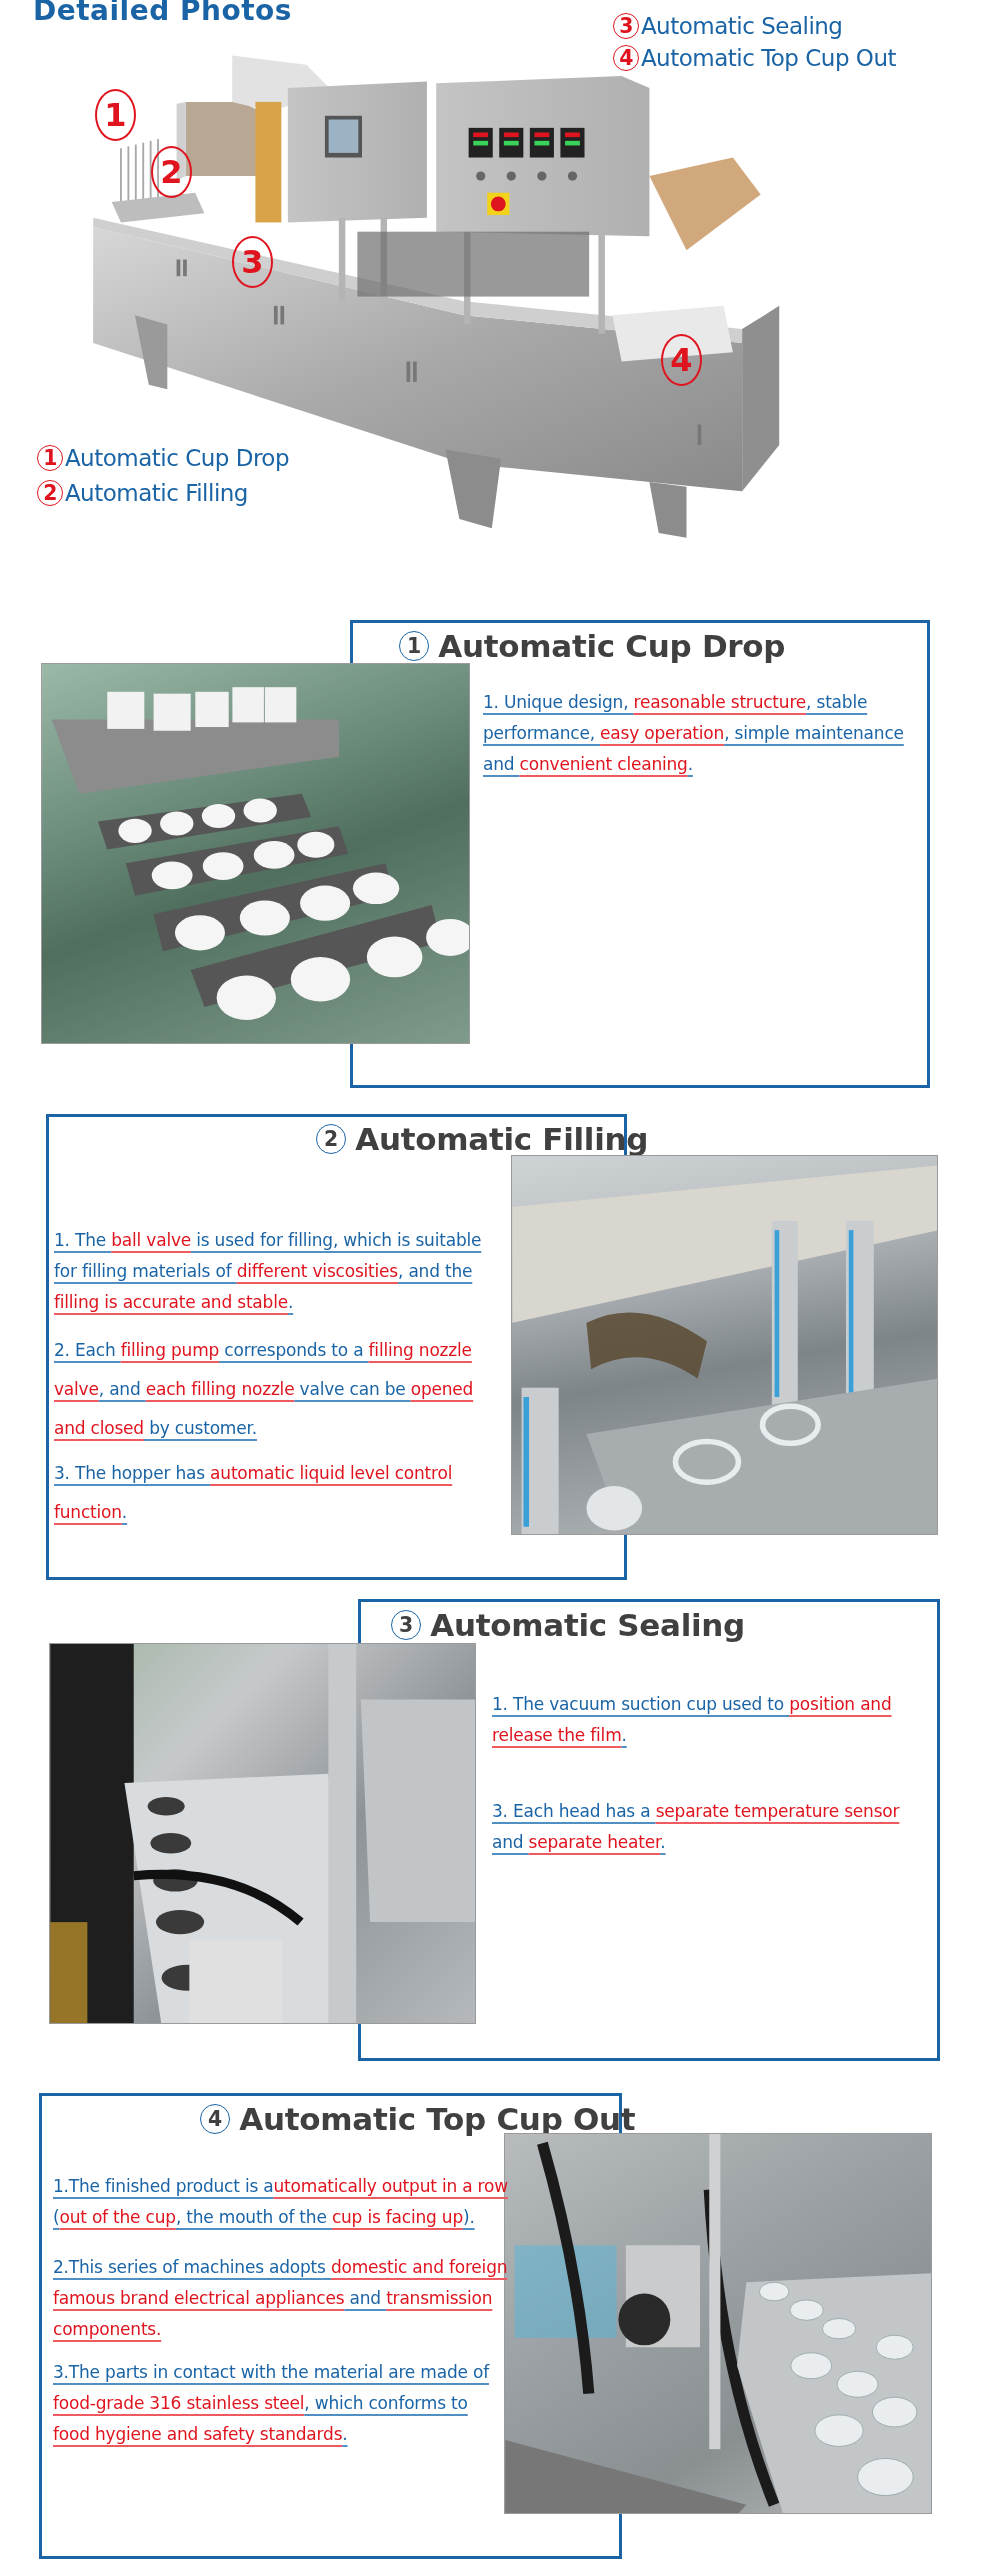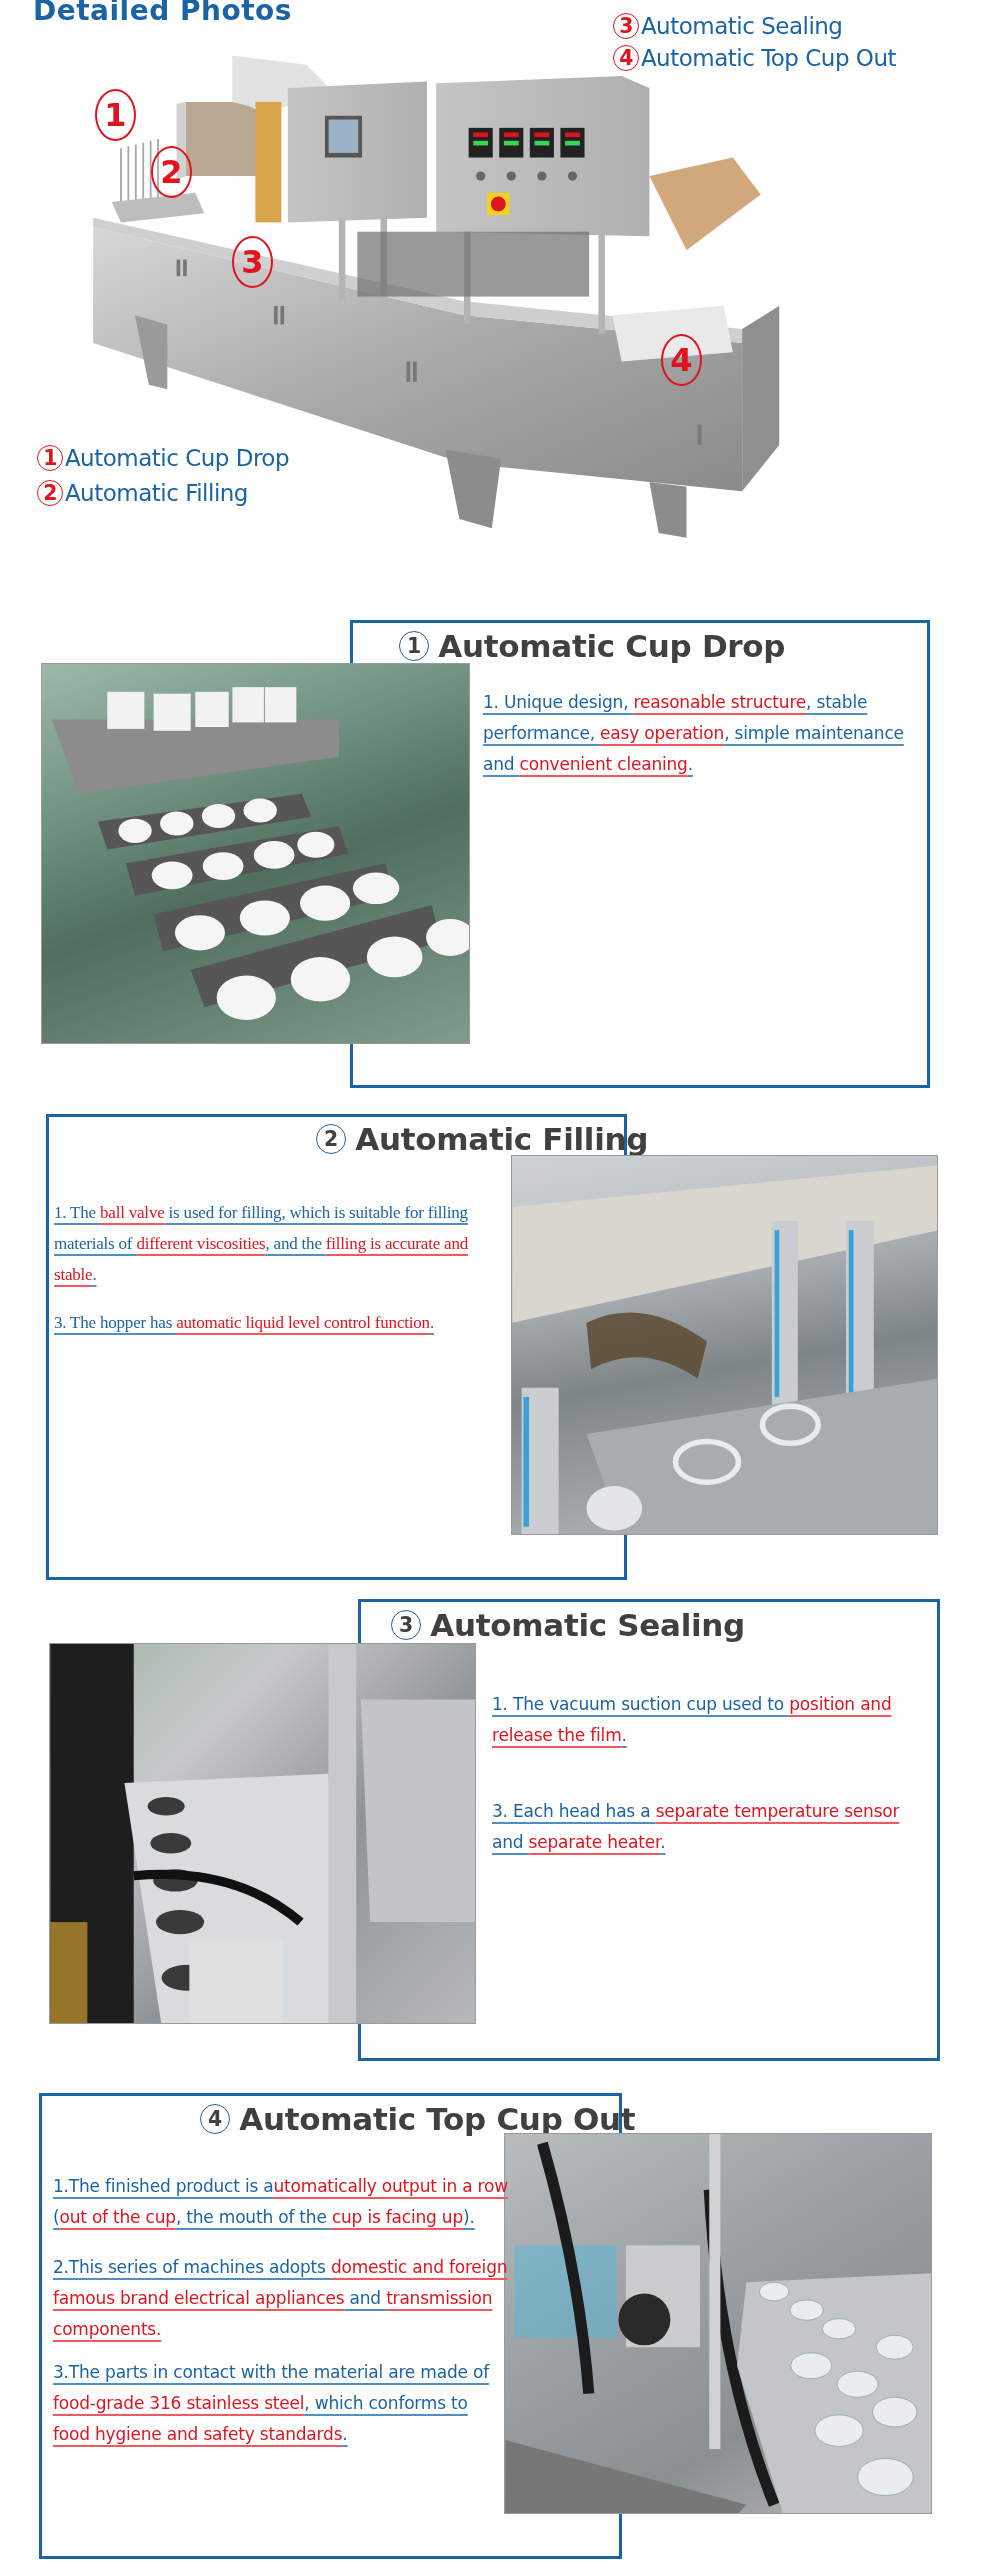--- a/index.html
+++ b/index.html
@@ -219,22 +219,23 @@
         <rect x="363" y="80" width="5" height="250"></rect>
         <rect x="12" y="260" width="6" height="140"></rect>
       </g>
     <path d="M80,180 Q140,150 210,200 L200,240 Q140,200 85,230 Z" fill="#5a4b32" opacity="0.85"></path>
     <polygon points="80,300 460,240 460,410 120,410" fill="#a7acaf"></polygon>
     <ellipse cx="210" cy="330" rx="34" ry="22" fill="none" stroke="#e8ecee" stroke-width="6"></ellipse>
     <ellipse cx="300" cy="290" rx="30" ry="20" fill="none" stroke="#e8ecee" stroke-width="6"></ellipse>
     <ellipse cx="110" cy="380" rx="30" ry="24" fill="#e3e6e8"></ellipse>
   </svg>
 </div>
-<div class="abs points tall" style="left:54px; top:1197px; width:455px;font-family:Liberation Serif, serif;">
+<div class="abs points tall" style="left:54px; top:1225px; width:455px;">
   <p style="line-height:31px; margin-bottom:13px;"><span class="b">1. The </span><span class="r">ball valve</span><span class="b"> is used for filling, which is suitable for filling materials of </span><span class="r">different viscosities</span><span class="b">, and the </span><span class="r">filling is accurate and stable</span><span class="b">.</span></p>
+  <p style="margin-bottom:5.6px;"><span class="b">2. Each </span><span class="r">filling pump</span><span class="b"> corresponds to a </span><span class="r">filling nozzle valve</span><span class="b">, and </span><span class="r">each filling nozzle</span><span class="b"> valve can be </span><span class="r">opened and closed</span><span class="b"> by customer.</span></p>
   <p><span class="b">3. The hopper has </span><span class="r">automatic liquid level control function</span><span class="b">.</span></p>
 </div>
 
 <div class="abs box" style="left:358px; top:1599px; width:582px; height:462px;"></div>
 <div class="abs box-title" style="left:391px; top:1607px;">
   <span class="circ">3</span><span>Automatic Sealing</span>
 </div>
 <div class="abs photo" style="left:49px; top:1643px; width:427px; height:381px; background: linear-gradient(135deg,#9fb3a0 0%,#c6c9cb 30%,#8e9397 60%,#b5b9bc 100%);">
   <svg width="427" height="381" viewBox="0 0 460 411">
     <rect x="0" y="0" width="90" height="411" fill="#1e1e1e"></rect>

